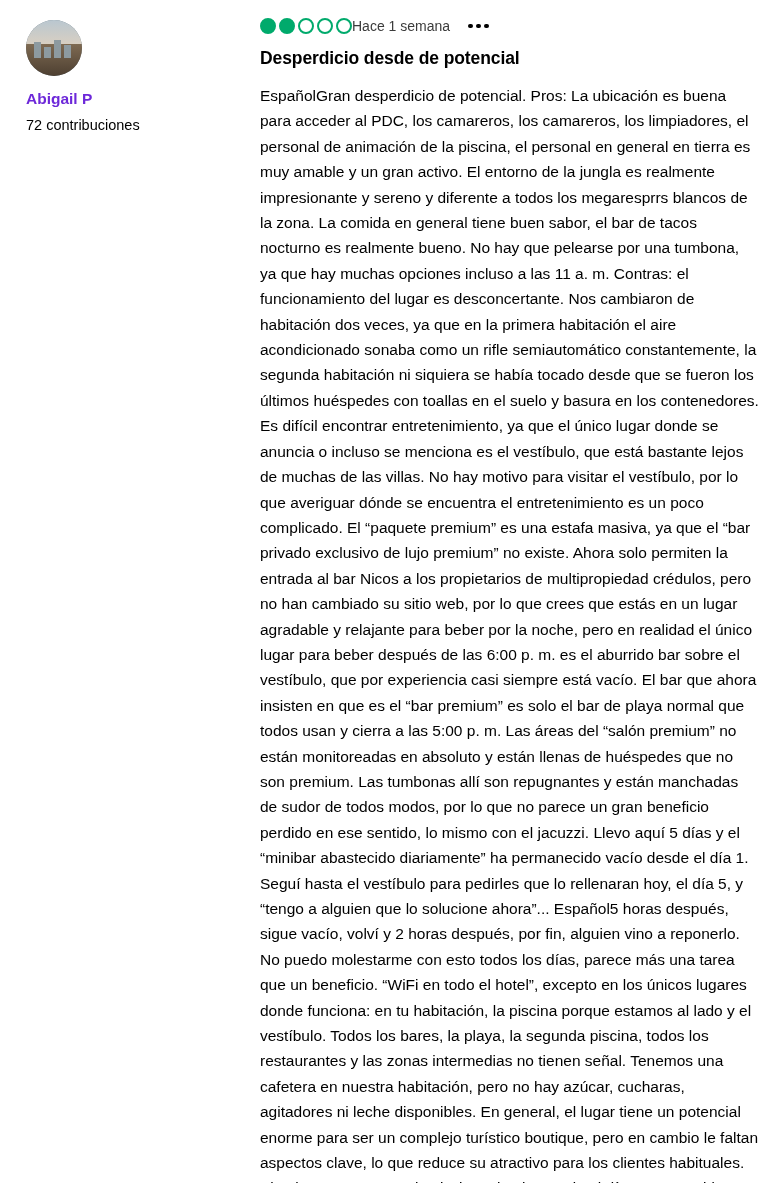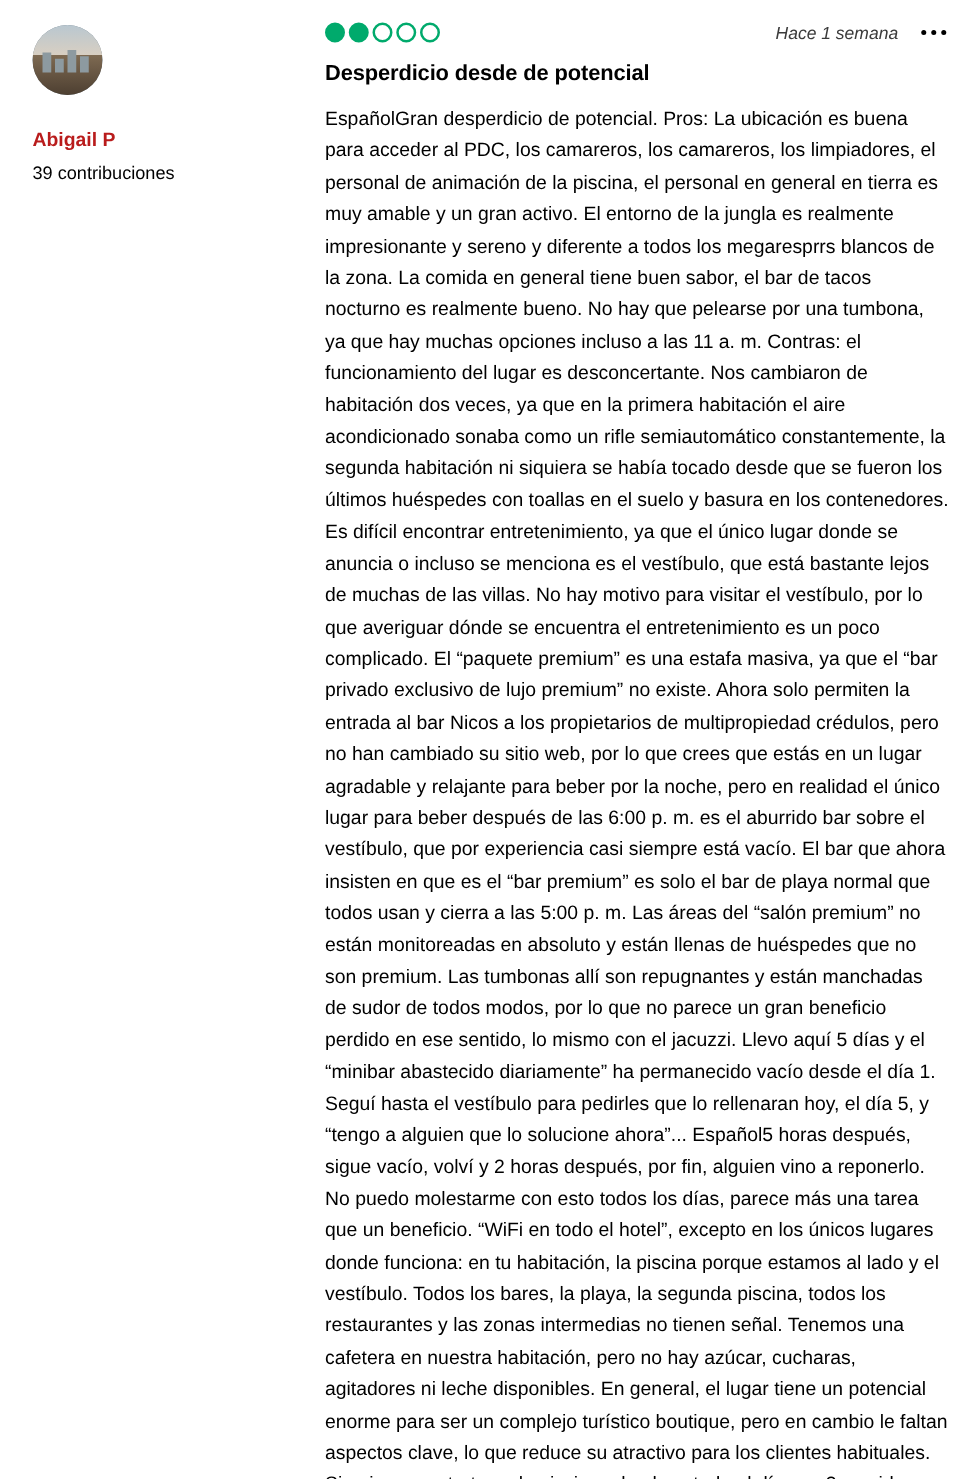--- a/index.html
+++ b/index.html
@@ -47,44 +47,42 @@
     height: 58%;
     background: linear-gradient(#7e6a52, #4d3f31);
   }
   .avatar .bldg {
     position: absolute;
     bottom: 32%;
     width: 7px;
     background: #8d9aa0;
   }
   .author-name {
-    margin-top: 28px;
+    margin-top: 14px;
     font-size: 15.5px;
     font-weight: bold;
     line-height: 1.2;
-    color: #b91c1c;
+    color: #6d28d9;
   }
   .author-contrib {
     margin-top: 7px;
     font-size: 14.5px;
     color: #000;
     line-height: 1.3;
   }
   
   .content-col {
     flex: 1 1 auto;
     min-width: 0;
     padding-right: 4px;
   }
   .head-row {
     display: flex;
     align-items: center;
-    justify-content: space-between;
     height: 24px;
-    font-style: italic;
   }
   .bubbles {
     display: flex;
     align-items: center;
     gap: 3px;
   }
   .bubble {
     width: 16px;
     height: 16px;
     border-radius: 50%;
@@ -140,21 +138,21 @@
   <div class="author-col">
     <div class="avatar">
       <div class="sky"></div>
       <div class="land"></div>
       <div class="bldg" style="left:8px;height:16px;"></div>
       <div class="bldg" style="left:18px;height:11px;"></div>
       <div class="bldg" style="left:28px;height:18px;"></div>
       <div class="bldg" style="left:38px;height:13px;"></div>
     </div>
     <div class="author-name">Abigail P</div>
-    <div class="author-contrib">39 contribuciones</div>
+    <div class="author-contrib">72 contribuciones</div>
   </div>
 
   <div class="content-col">
 
     <div class="head-row">
       <div class="bubbles">
         <span class="bubble filled"></span>
         <span class="bubble filled"></span>
         <span class="bubble"></span>
         <span class="bubble"></span>

